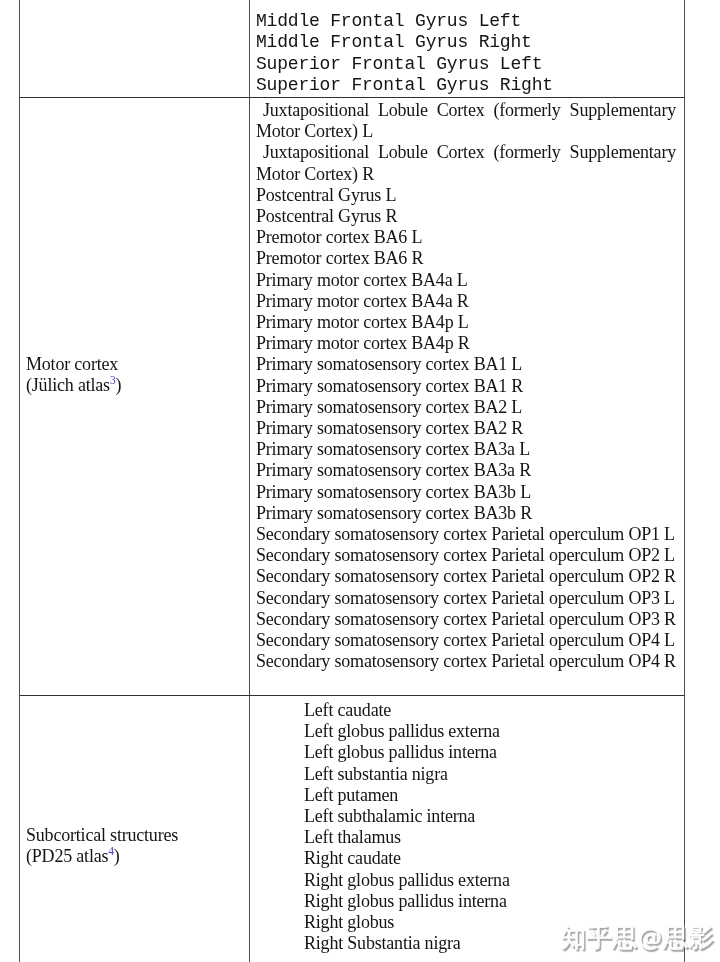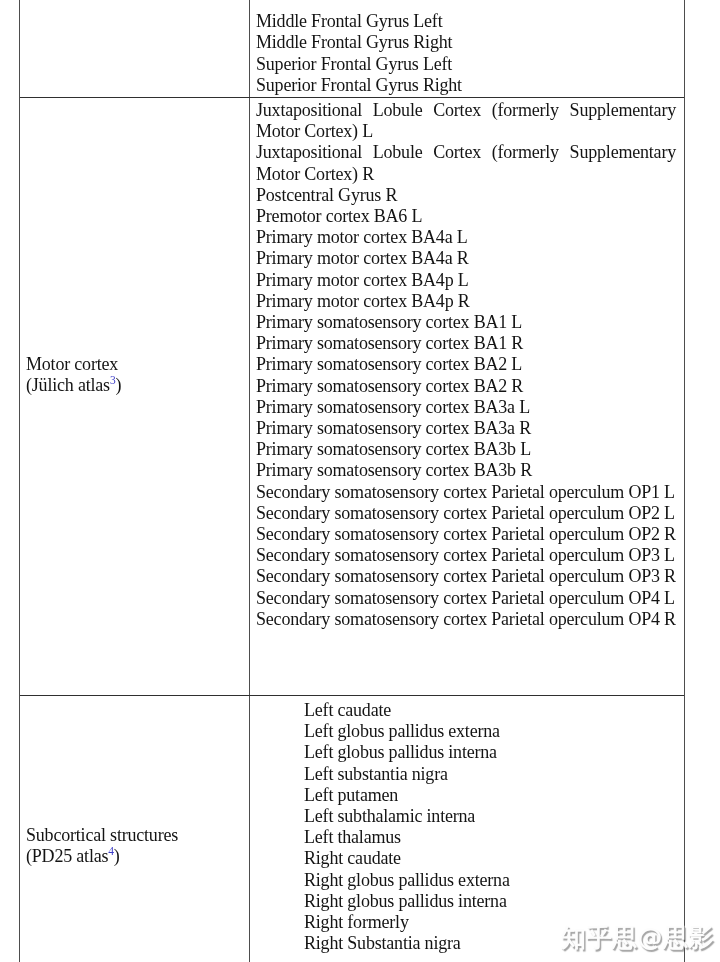--- a/index.html
+++ b/index.html
@@ -46,34 +46,35 @@
   }
   .row1 .cell-left{padding-top:256px;}
   .row2 .cell-left{padding-top:129px;}
   .cell-right{
     flex:1;
     padding-left:6px;
     padding-right:8px;
     display:flex;
     flex-direction:column;
   }
-  .row0 .cell-right{justify-content:flex-end;padding-bottom:1px;}
+  .row0 .cell-right{justify-content:flex-end;padding-bottom:1px;font-family:Liberation Mono, monospace;}
   .row1 .cell-right{padding-top:2px;}
   .row2 .cell-right{padding-top:4px;margin-left:48px;}
   .region-line{
     font-size:18px;
     line-height:21.2px;
     letter-spacing:-0.2px;
     white-space:nowrap;
     overflow:visible;
   }
   .region-line.justify{
     white-space:nowrap;
     text-align:justify;
     text-align-last:justify;
+    margin-left:7px;
   }
   .category{
     font-size:18px;
     line-height:21.2px;
     letter-spacing:-0.2px;
   }
   .cat-line{white-space:nowrap;}
   sup.ref{
     color:var(--link);
     font-size:11.5px;
@@ -116,22 +117,24 @@
         <div class="cat-line">Motor cortex</div>
         <div class="cat-line"><span>(Jülich atlas</span><sup class="ref">3</sup><span>)</span></div>
       </div>
     </div>
     <div class="cell cell-right">
 
     <div class="region-line justify">Juxtapositional Lobule Cortex (formerly Supplementary</div>
         <div class="region-line">Motor Cortex) L</div>
         <div class="region-line justify">Juxtapositional Lobule Cortex (formerly Supplementary</div>
         <div class="region-line">Motor Cortex) R</div>
+        <div class="region-line">Postcentral Gyrus L</div>
         <div class="region-line">Postcentral Gyrus R</div>
         <div class="region-line">Premotor cortex BA6 L</div>
+        <div class="region-line">Premotor cortex BA6 R</div>
         <div class="region-line">Primary motor cortex BA4a L</div>
         <div class="region-line">Primary motor cortex BA4a R</div>
         <div class="region-line">Primary motor cortex BA4p L</div>
         <div class="region-line">Primary motor cortex BA4p R</div>
         <div class="region-line">Primary somatosensory cortex BA1 L</div>
         <div class="region-line">Primary somatosensory cortex BA1 R</div>
         <div class="region-line">Primary somatosensory cortex BA2 L</div>
         <div class="region-line">Primary somatosensory cortex BA2 R</div>
         <div class="region-line">Primary somatosensory cortex BA3a L</div>
         <div class="region-line">Primary somatosensory cortex BA3a R</div>
@@ -159,20 +162,20 @@
     <div class="region-line">Left caudate</div>
         <div class="region-line">Left globus pallidus externa</div>
         <div class="region-line">Left globus pallidus interna</div>
         <div class="region-line">Left substantia nigra</div>
         <div class="region-line">Left putamen</div>
         <div class="region-line">Left subthalamic interna</div>
         <div class="region-line">Left thalamus</div>
         <div class="region-line">Right caudate</div>
         <div class="region-line">Right globus pallidus externa</div>
         <div class="region-line">Right globus pallidus interna</div>
-        <div class="region-line">Right formerly</div>
+        <div class="region-line">Right globus</div>
         <div class="region-line">Right Substantia nigra</div>
       </div>
   </div>
 
 </div>
 
 <div class="watermark">知乎思@思影</div>
 
 </body></html>

